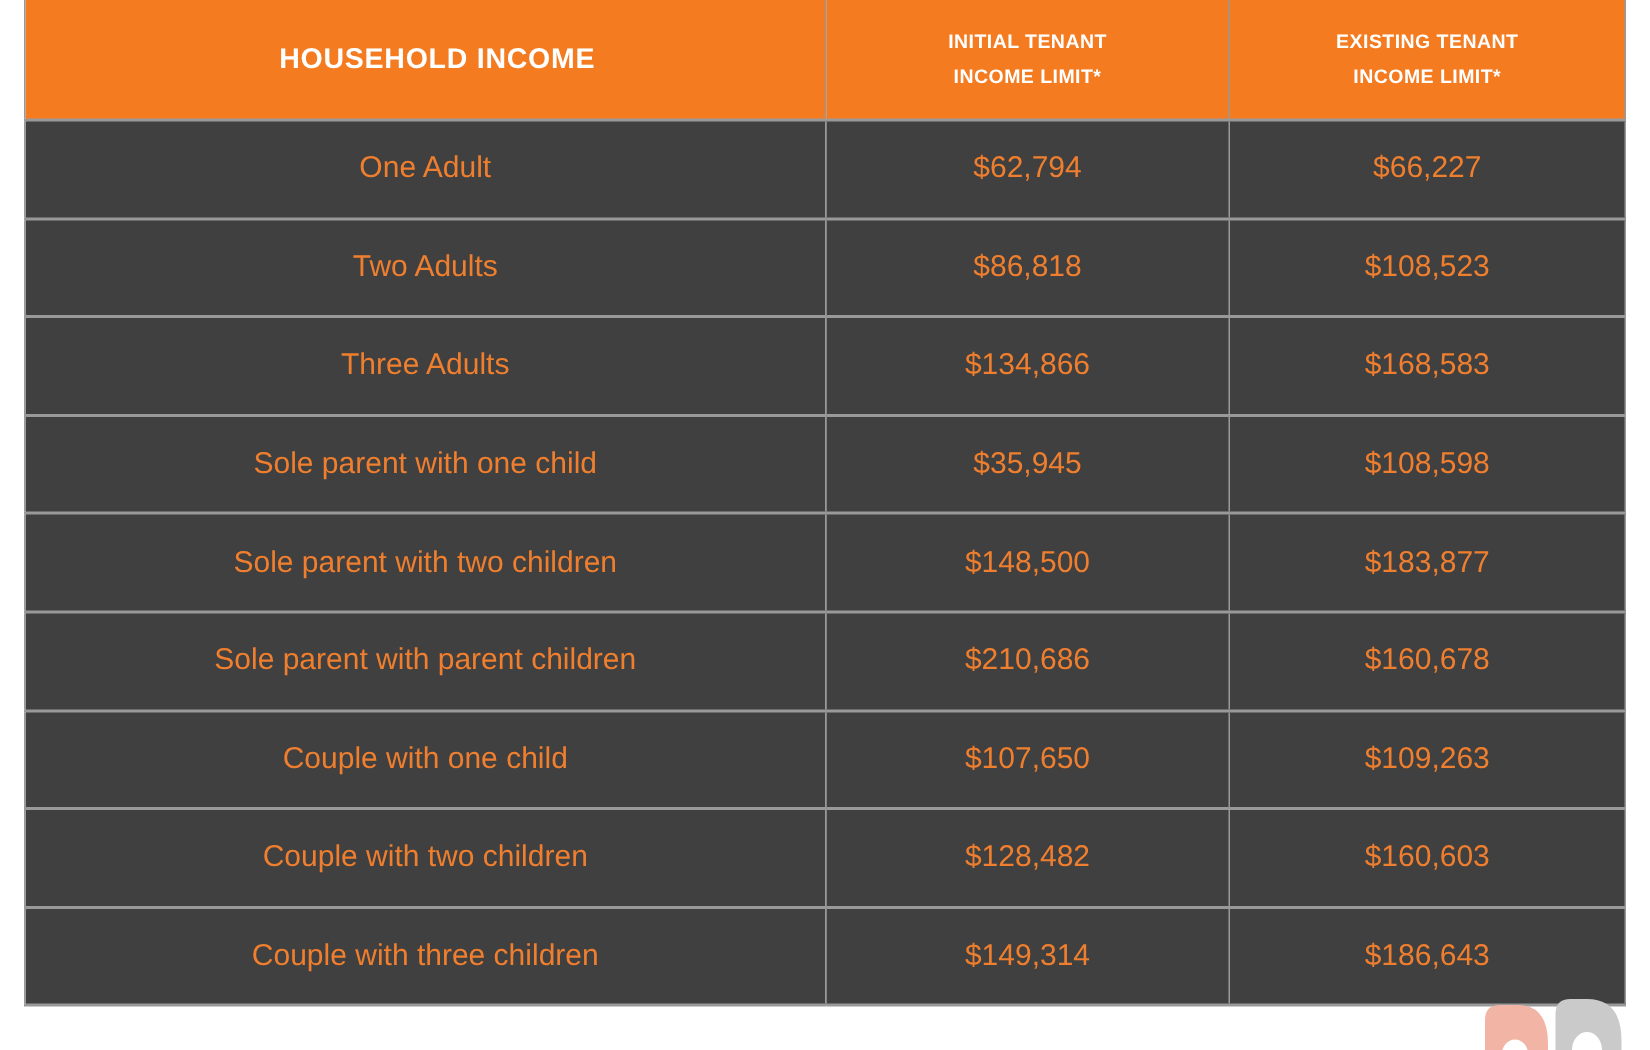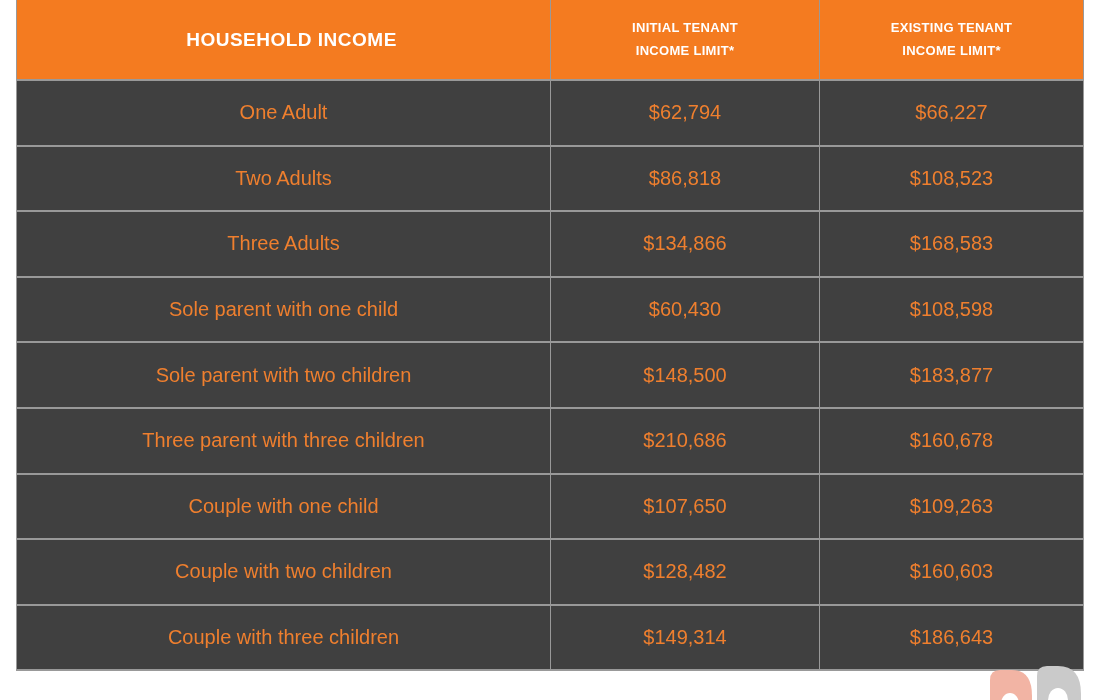--- a/index.html
+++ b/index.html
@@ -102,30 +102,30 @@
         <td><span>$86,818</span></td>
         <td><span>$108,523</span></td>
       </tr>
       <tr>
         <td><span>Three Adults</span></td>
         <td><span>$134,866</span></td>
         <td><span>$168,583</span></td>
       </tr>
       <tr>
         <td><span>Sole parent with one child</span></td>
-        <td><span>$60,430</span></td>
+        <td><span>$35,945</span></td>
         <td><span>$108,598</span></td>
       </tr>
       <tr>
         <td><span>Sole parent with two children</span></td>
         <td><span>$148,500</span></td>
         <td><span>$183,877</span></td>
       </tr>
       <tr>
-        <td><span>Three parent with three children</span></td>
+        <td><span>Sole parent with parent children</span></td>
         <td><span>$210,686</span></td>
         <td><span>$160,678</span></td>
       </tr>
       <tr>
         <td><span>Couple with one child</span></td>
         <td><span>$107,650</span></td>
         <td><span>$109,263</span></td>
       </tr>
       <tr>
         <td><span>Couple with two children</span></td>

